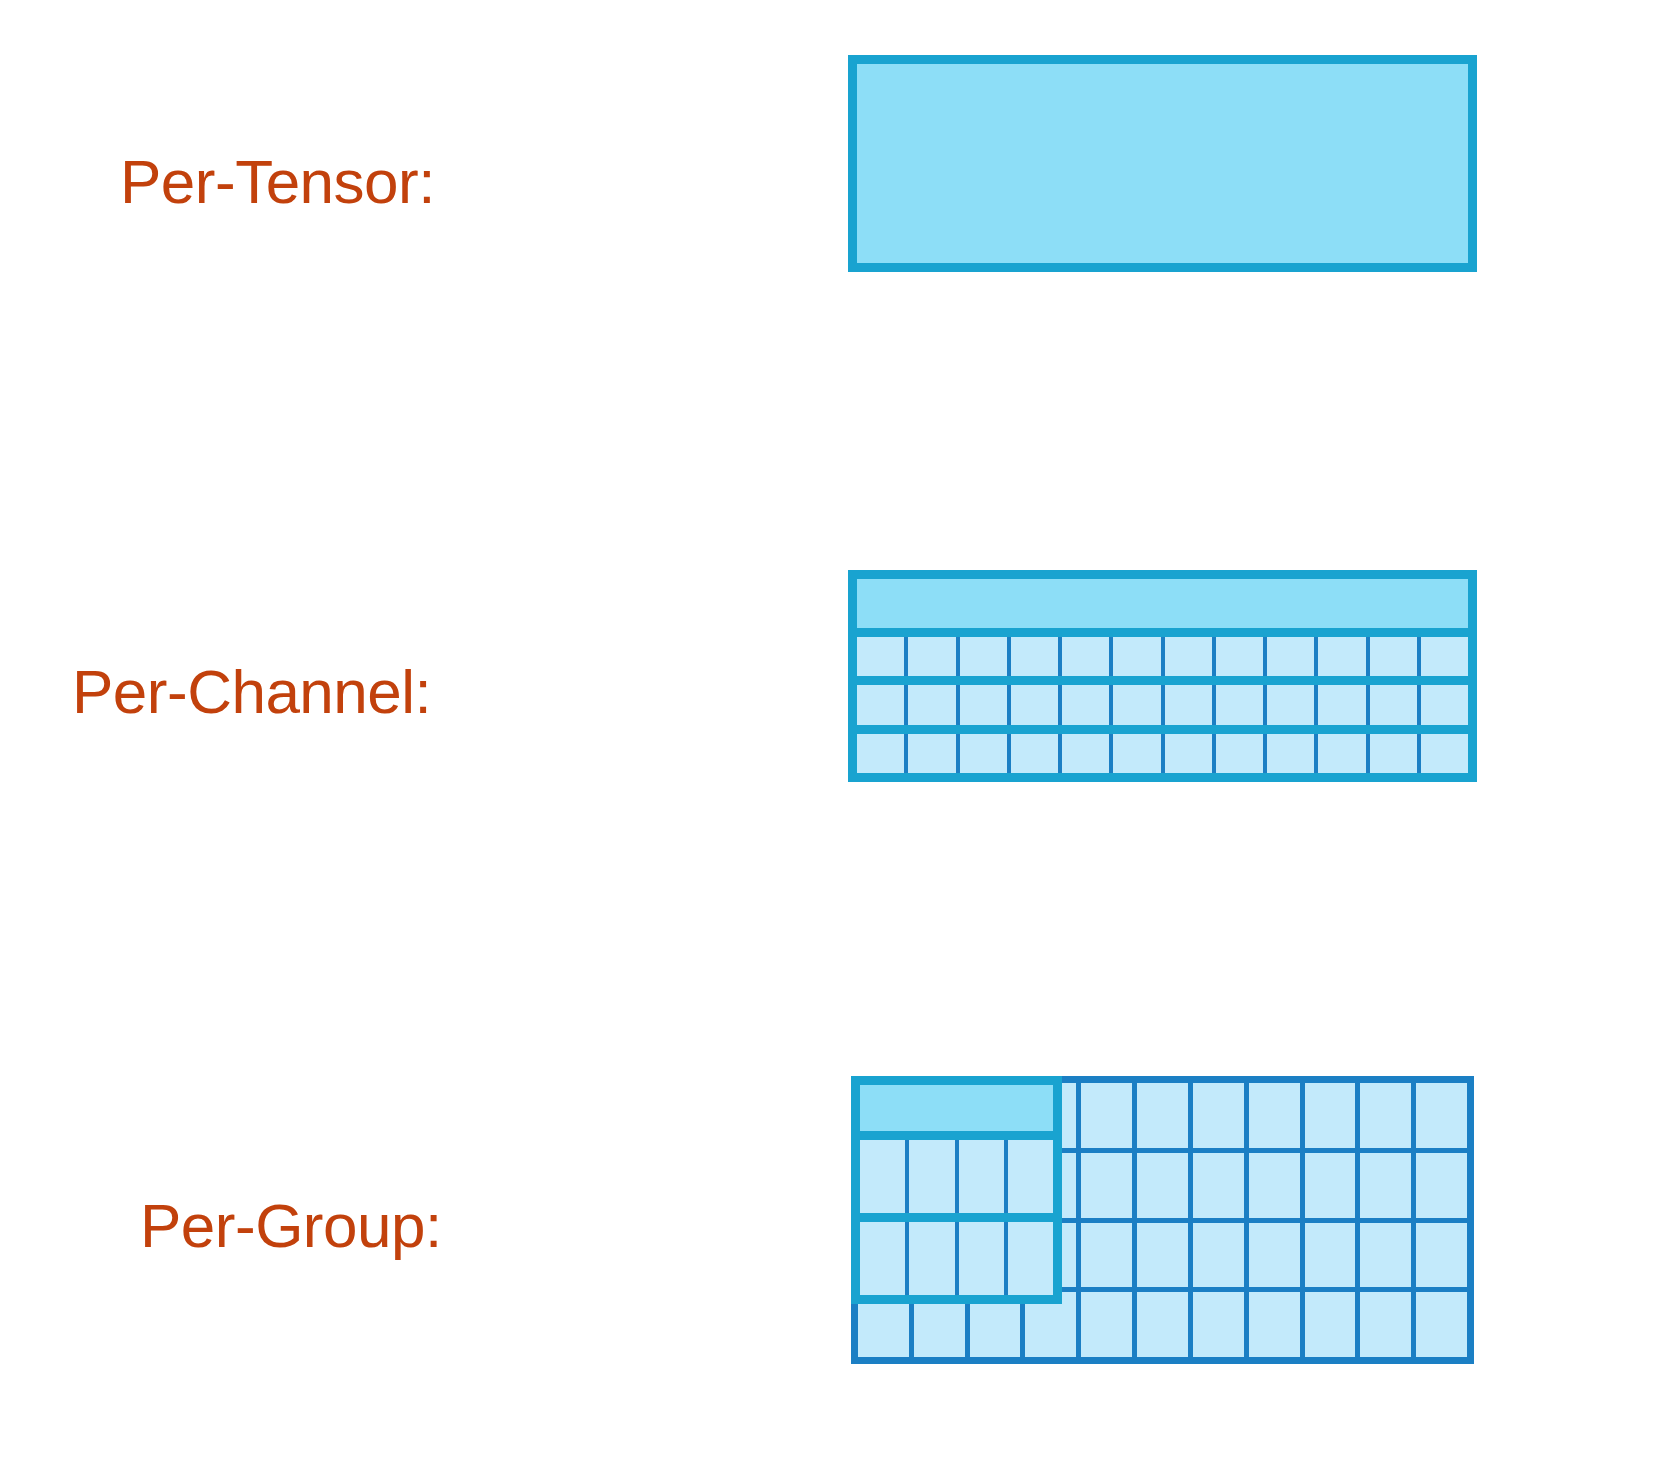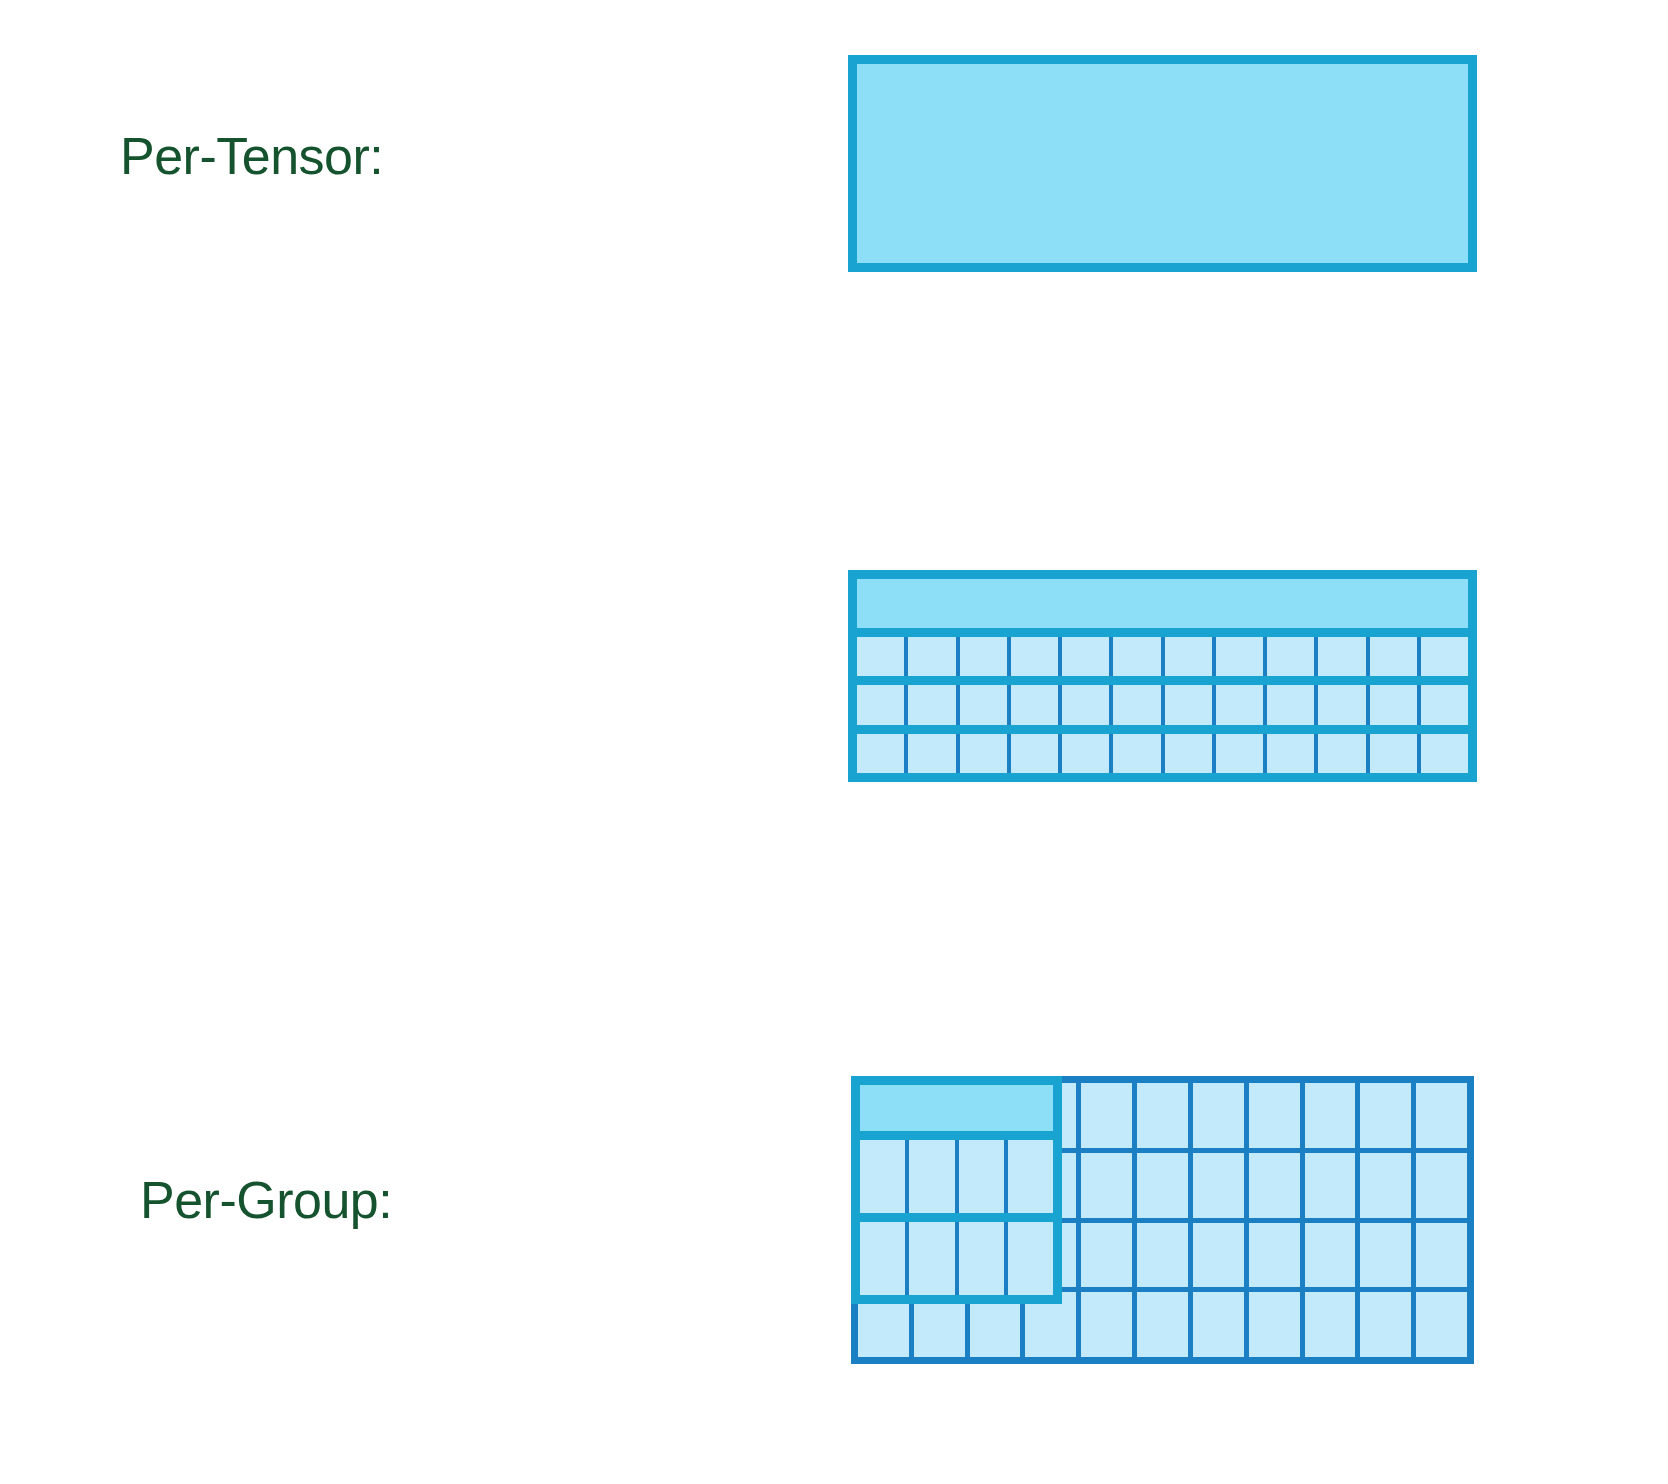--- a/index.html
+++ b/index.html
@@ -7,26 +7,27 @@
     width:1668px;height:1484px;
     background:#ffffff;
     font-family:"Liberation Sans","DejaVu Sans",sans-serif;
     position:relative;
     overflow:hidden;
   }
   .stage{position:absolute;left:0;top:0;width:1668px;height:1484px;}
 
   .row-label{
     position:absolute;
-    font-size:52px;
+    font-size:62px;
     font-weight:400;
-    color:#14532d;
+    color:#c2410c;
     letter-spacing:-0.5px;
     white-space:nowrap;
     line-height:1;
+    margin-top:21px;
   }
 
   
   .tensor-box{
     position:absolute;
     left:848px;top:55px;width:629px;height:217px;
     background:#8ddef7;
     border:9px solid #19a3d0;
     box-sizing:border-box;
   }
@@ -96,20 +97,21 @@
 </style>
 </head>
 <body>
 
 <div class="stage">
 
   <div class="row-label" style="left:120px;top:130px;">Per-Tensor:</div>
 
   <div class="tensor-box"></div>
 
+  <div class="row-label" style="left:72px;top:640px;">Per-Channel:</div>
 
   <div class="channel-wrap">
     <div class="chan-hi-row"></div>
     <div class="chan-gap"></div>
 
     <div class="chan-cell-row">
       <div class="chan-cell"></div>
       <div class="chan-cell"></div>
       <div class="chan-cell"></div>
       <div class="chan-cell"></div>

